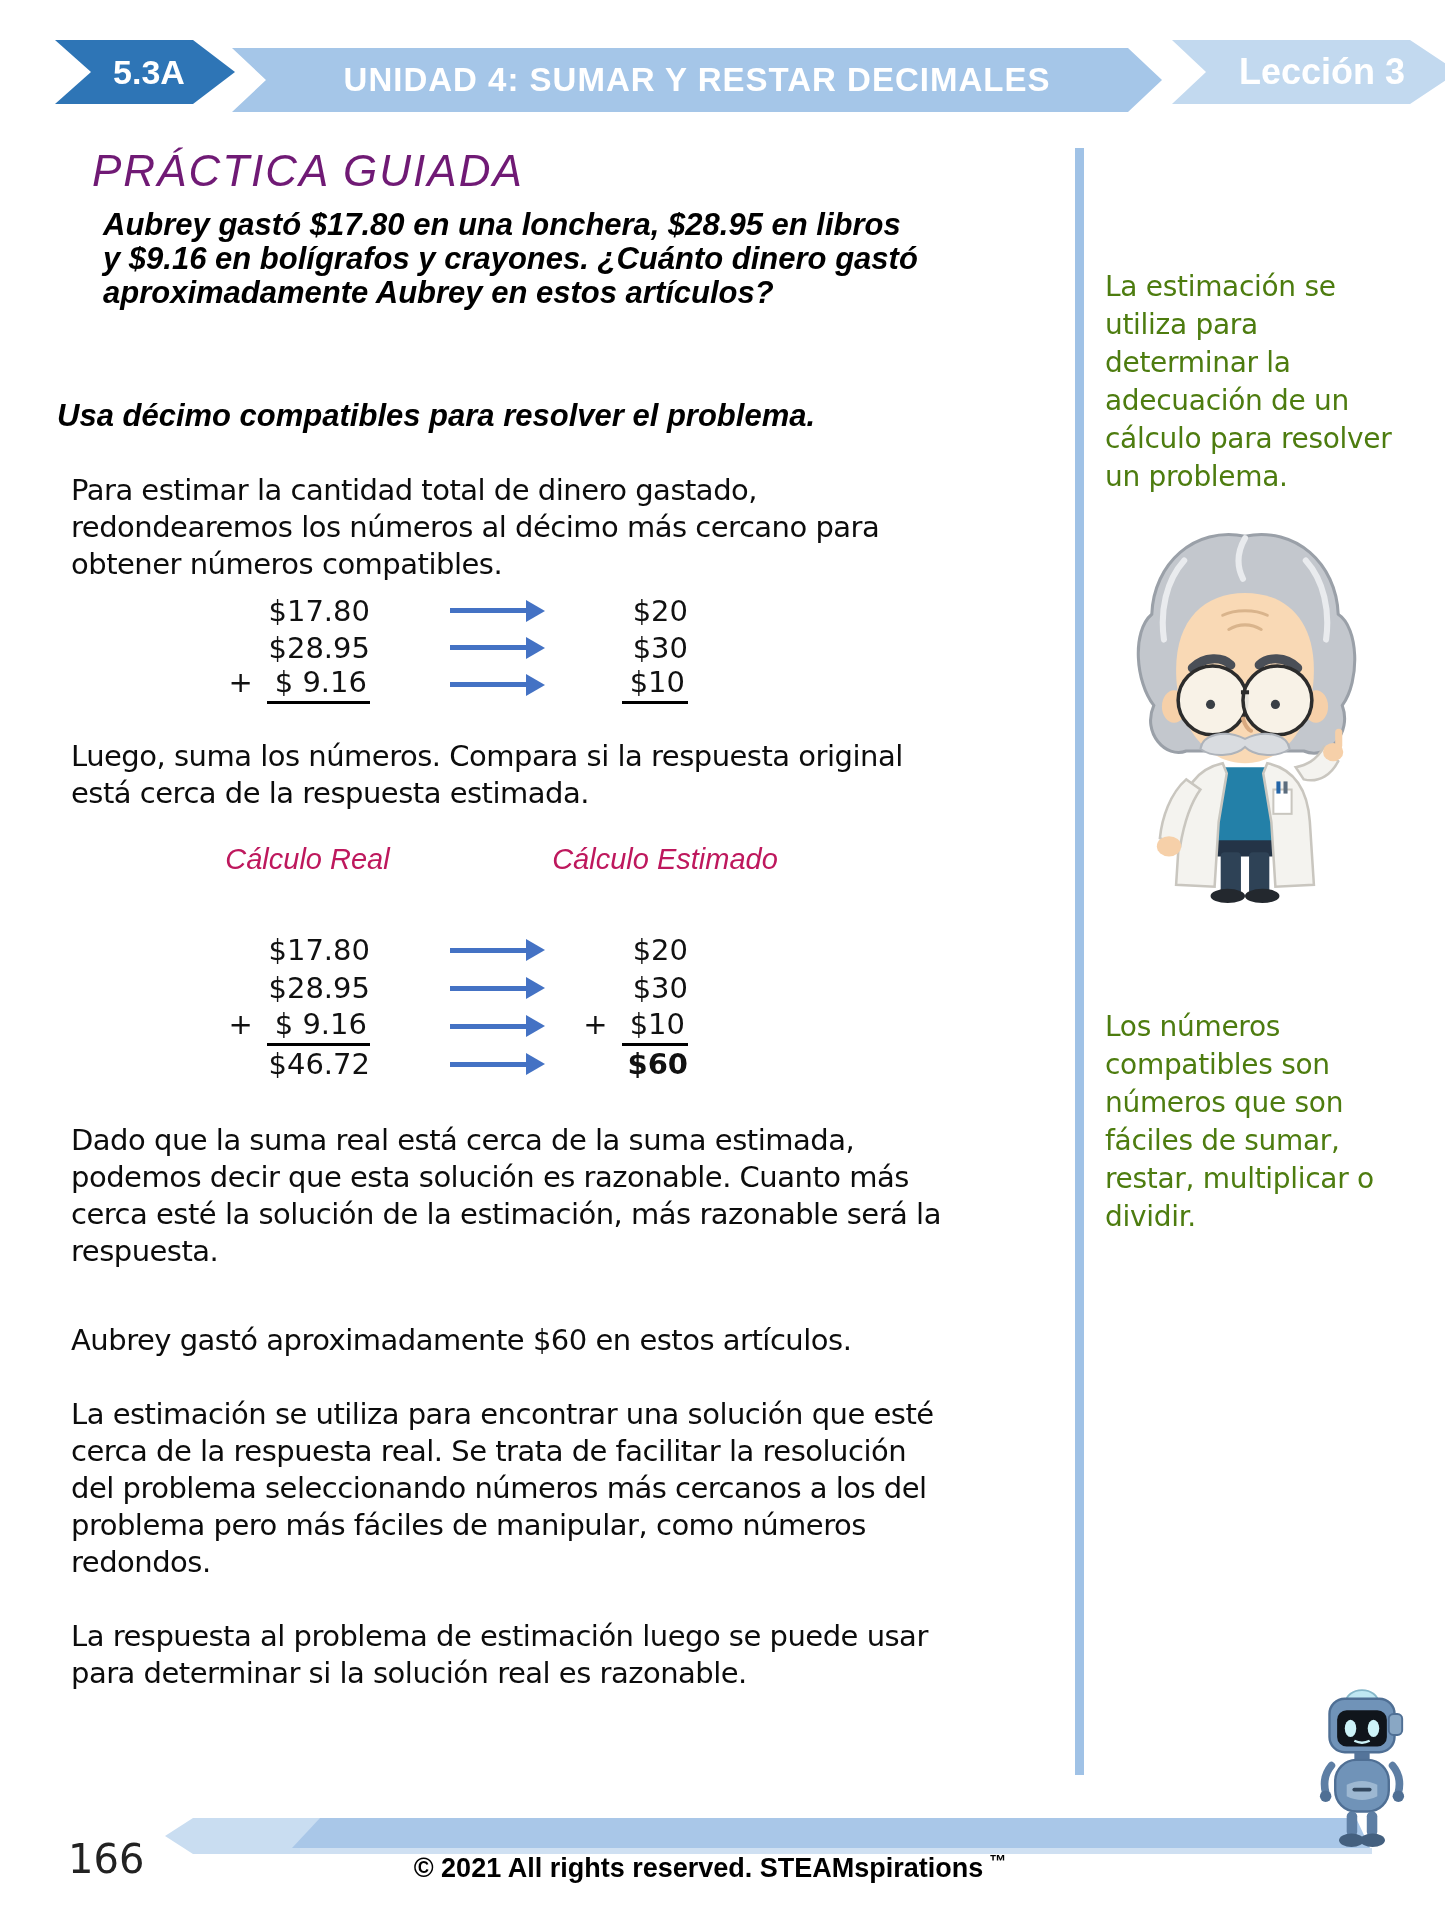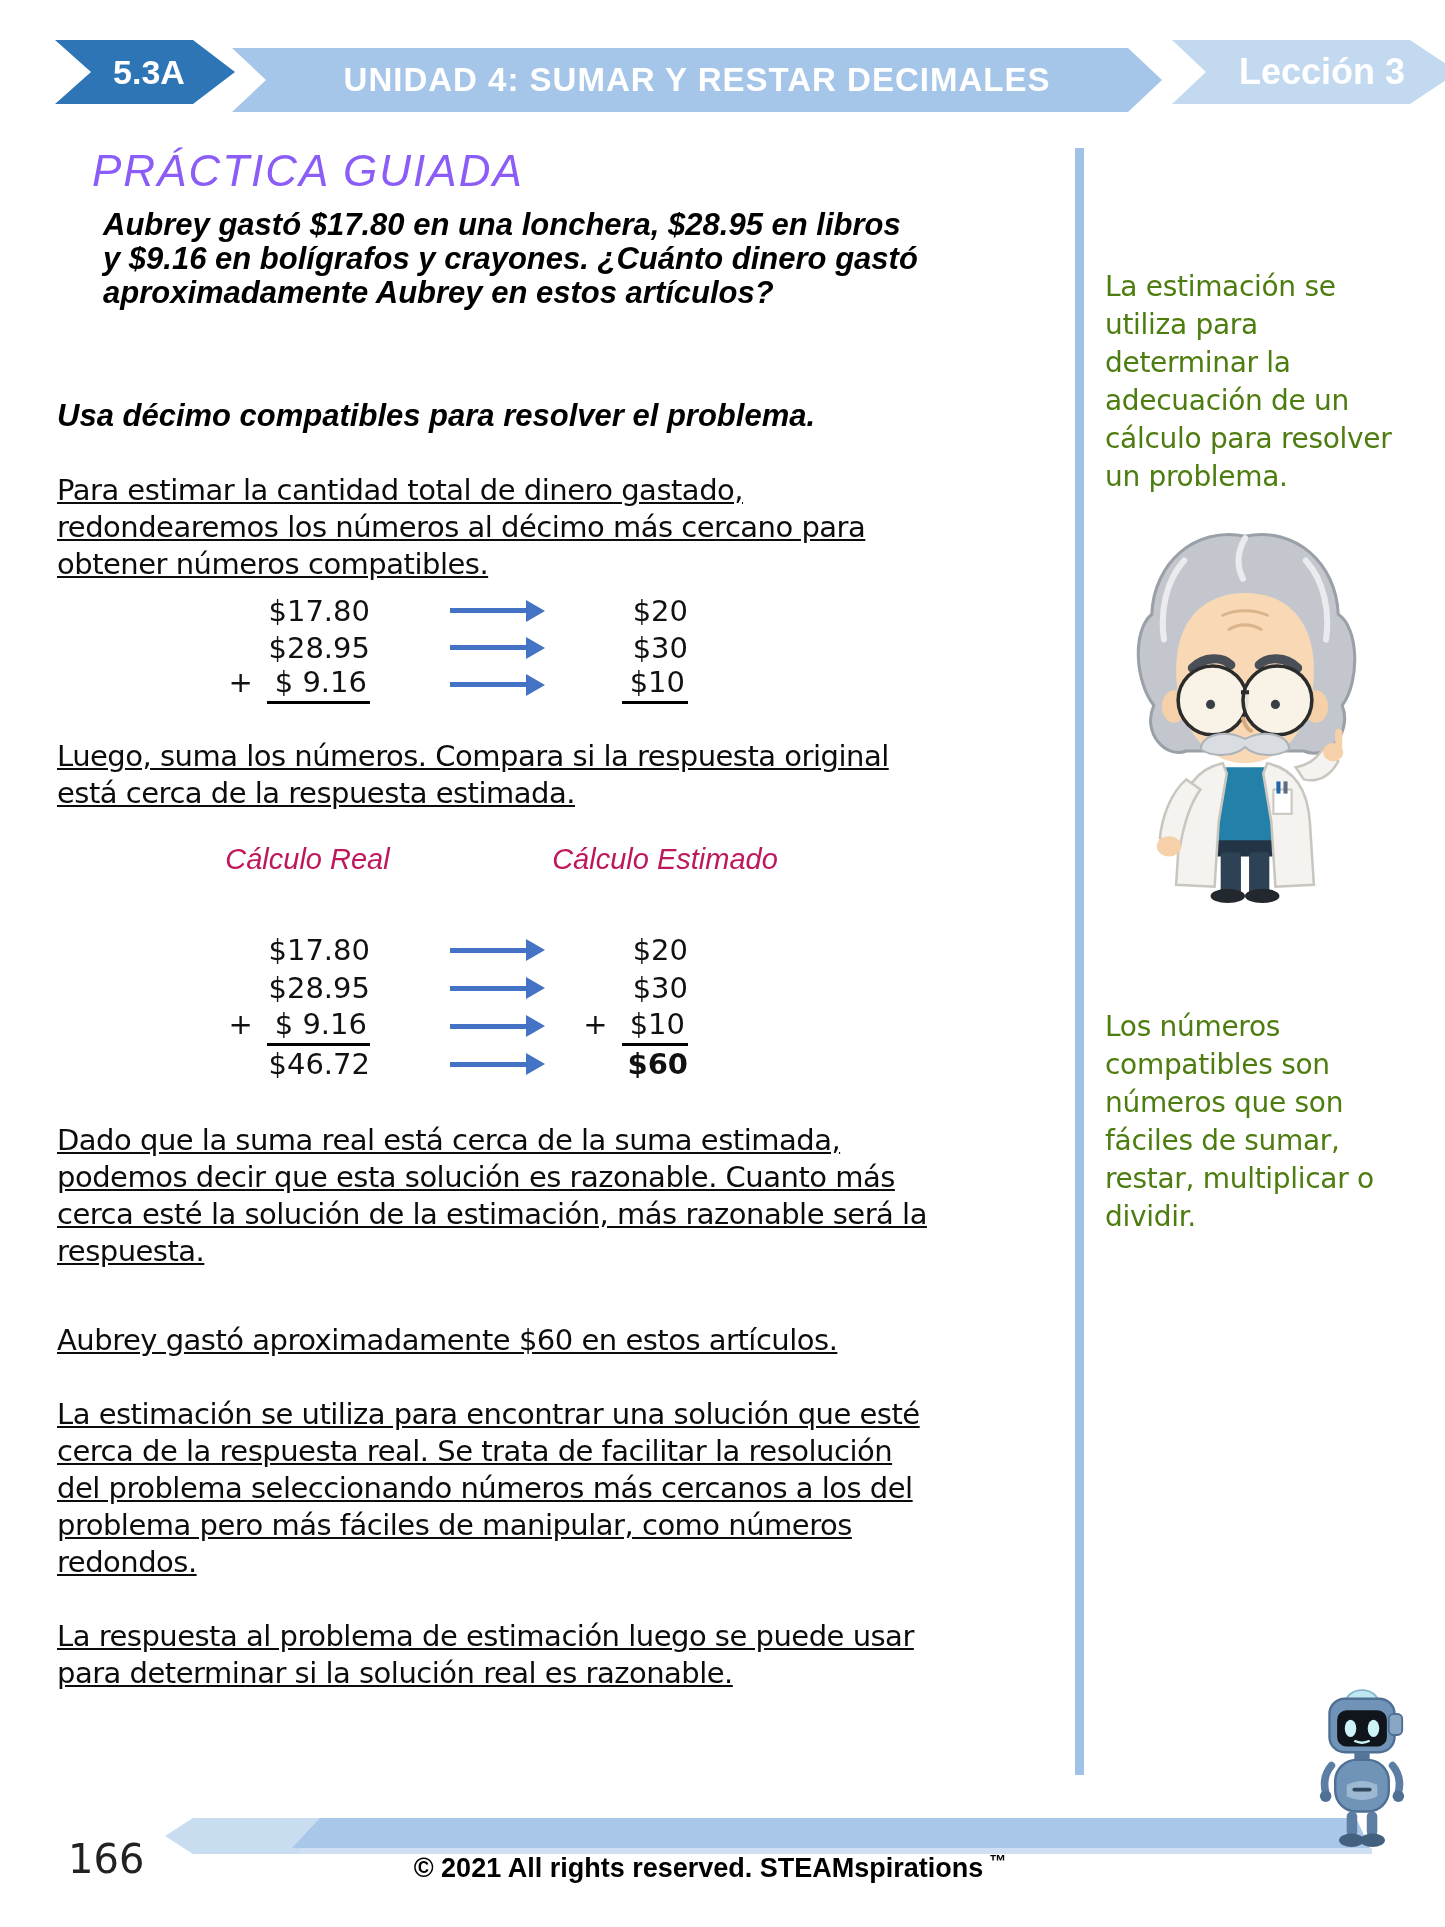--- a/index.html
+++ b/index.html
@@ -26,37 +26,36 @@
   .banner-les {
     left:1172px; top:40px; width:272px; height:64px; background:#C2D9EF;
     clip-path:polygon(0 0,238px 0,100% 50%,238px 100%,0 100%,34px 50%);
     display:flex; align-items:center; justify-content:center; padding-left:14px;
   }
   .banner-les span { color:#fff; font:bold 36px "Liberation Sans", sans-serif; }
 
   
   .title {
     left:92px; top:146px;
-    font:italic 44px "Liberation Sans", sans-serif; letter-spacing:2px; color:#8b5cf6;
+    font:italic 44px "Liberation Sans", sans-serif; letter-spacing:2px; color:#701a75;
   }
   .problem {
     left:59px; top:208px; width:1015px;
     font:italic 700 31px/34px "Liberation Sans", sans-serif; color:#000;
     white-space:pre-line;
     margin-left:44px;
   }
   .instruction {
     left:57px; top:398px; width:1015px;
     font:italic 700 31px "Liberation Sans", sans-serif; color:#000;
   }
   .body-text {
-    left:57px; width:1015px;
+    left:71px; width:1015px;
     font:29px/37px "DejaVu Sans", sans-serif; letter-spacing:-0.5px; color:#0c0c0c;
     white-space:pre-line;
-    text-decoration:underline;
   }
   #intro   { top:472px; }
   #luego   { top:738px; }
   #dado    { top:1122px; }
   #aubrey2 { top:1322px; }
   #estim   { top:1396px; }
   #resp    { top:1618px; }
 
   .hdr { position:absolute; top:843px; font:italic 29px "Liberation Sans", sans-serif; color:#be185d; text-align:center; }
   #hdr-real { left:200px; width:215px; }

